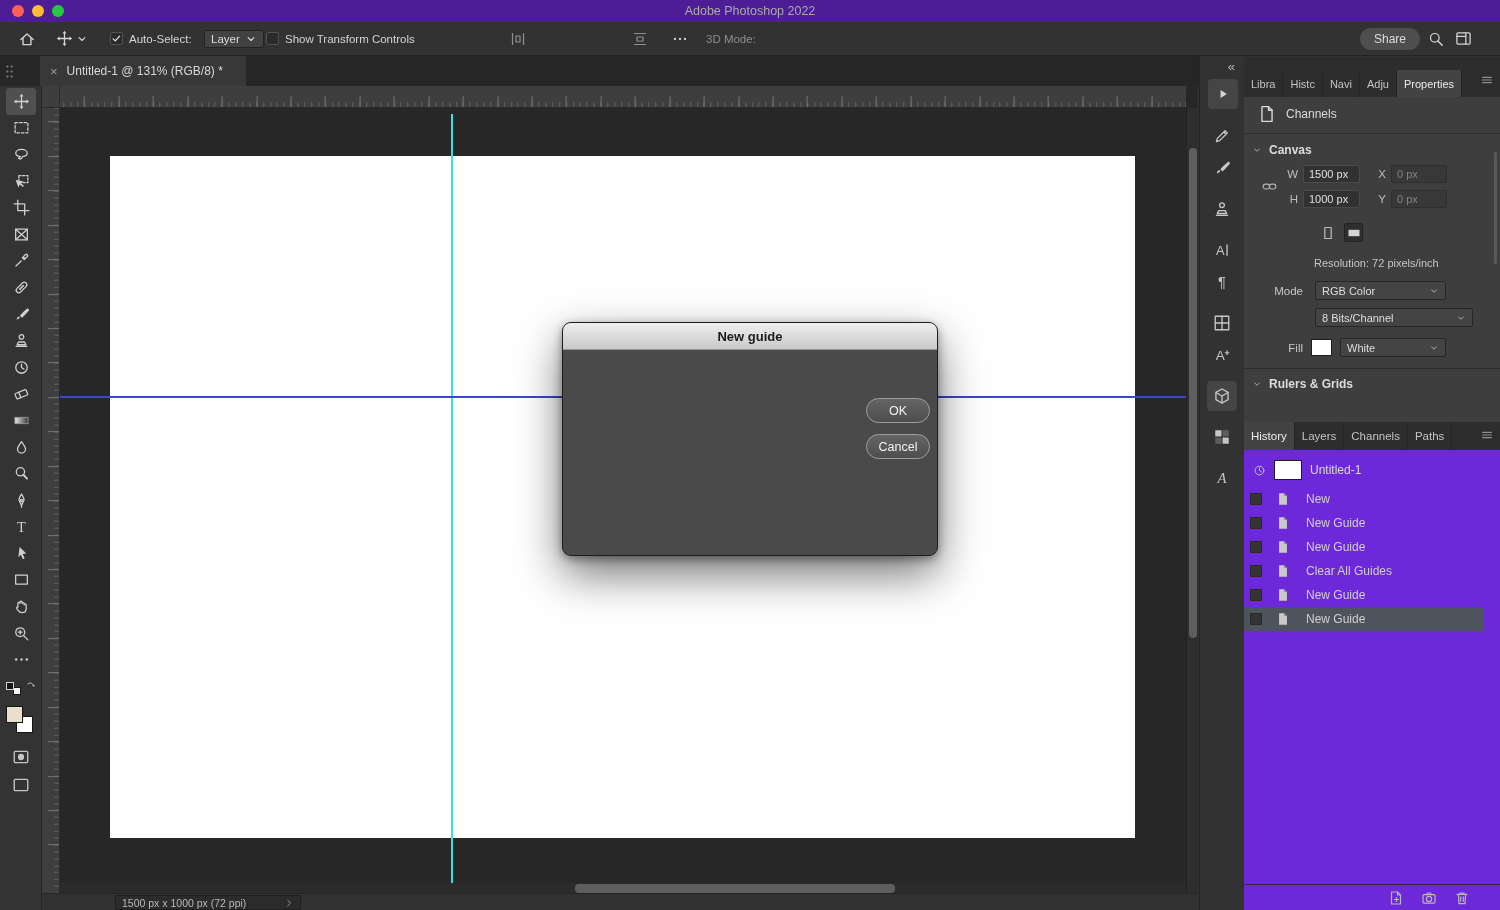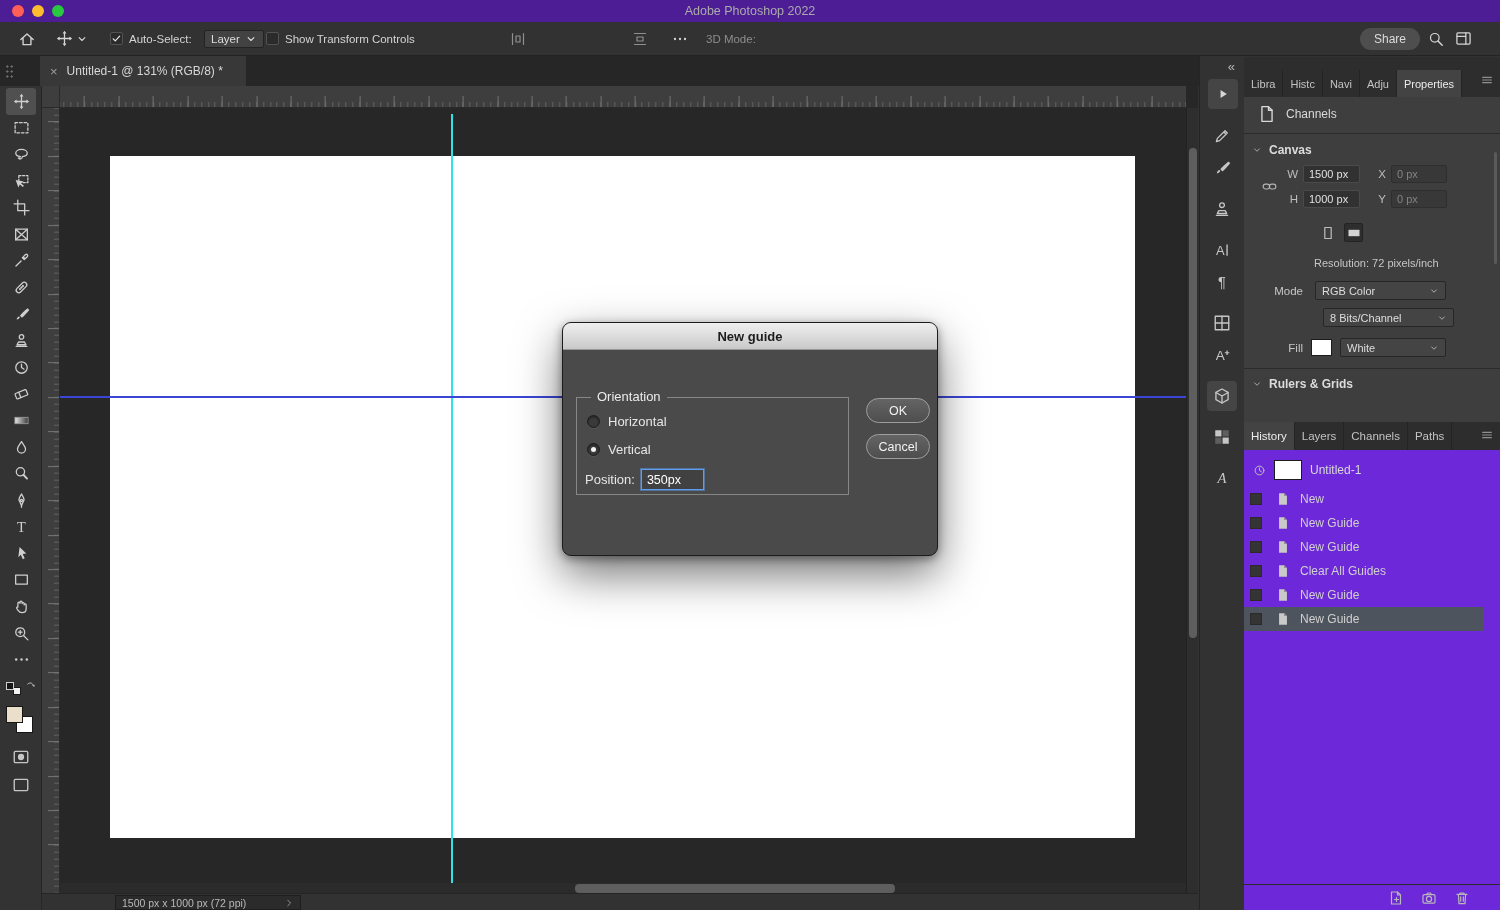--- a/index.html
+++ b/index.html
@@ -135,21 +135,21 @@
   .hist{position:absolute;left:0;top:393px;width:256px;height:460px;background:#6d28d9}
   .snap-row{position:absolute;left:0;top:6px;width:240px;height:28px;display:flex;align-items:center}
   .src-well{width:13px;height:13px;margin-left:9px;color:#c0c0c0}
   .snap-thumb{width:28px;height:20px;background:#ffffff;border:1px solid #1c1c1c;margin-left:8px}
   .snap-label{margin-left:8px;font-size:12px;color:#d8d8d8}
   .hist-list{position:absolute;left:0;top:37px;width:240px}
   .hrow{height:24px;display:flex;align-items:center;color:#d0d0d0;font-size:12px}
   .hrow.selected{background:#4d545d}
   .hwell{width:12px;height:12px;margin-left:6px;background:#343434;border:1px solid #2a2a2a;flex:none}
   .hicon{width:14px;height:14px;margin-left:14px;flex:none}
-  .hlabel{margin-left:10px}
+  .hlabel{margin-left:16px}
   .hist-bottom{position:absolute;left:0;top:434px;width:256px;height:26px;border-top:1px solid #2c2c2c;display:flex;align-items:center;justify-content:flex-end;gap:17px;padding-right:30px;color:#b8b8b8}
 </style>
 </head>
 <body>
 
 <div class="app">
 
   <div class="titlebar">
     <div class="traffic">
       <span class="tl red"></span>
@@ -587,35 +587,20 @@
           <svg viewBox="0 0 16 16" style="width:100%;height:100%;display:block" fill="none" stroke="currentColor" stroke-width="1.2" stroke-linecap="round" stroke-linejoin="round">
             <path d="M6 3.5 10.5 8 6 12.5" stroke-width="1.5"></path>
           </svg>
         </span>
     </div>
   </div>
 
   <div class="dialog">
     <div class="dlg-title">New guide</div>
     <div class="dlg-body">
-      <div class="fieldset fs-orient">
-        <span class="legend">Orientation</span>
-        <div class="radio-row rr1">
-          <span class="radio"></span>
-          <span>Horizontal</span>
-        </div>
-        <div class="radio-row rr2">
-          <span class="radio on"></span>
-          <span>Vertical</span>
-        </div>
-        <div class="pos-row">
-          <span>Position:</span>
-          <input class="pos-input" value="350px" style="">
-        </div>
-      </div>
       <button class="dlg-btn btn-ok">OK</button>
       <button class="dlg-btn btn-cancel">Cancel</button>
     </div>
   </div>
 
   <div class="rail">
     <span class="collapse">«</span>
     <div class="actions-btn">
         <span class="i14">
           <svg viewBox="0 0 16 16" style="width:100%;height:100%;display:block" fill="none" stroke="currentColor" stroke-width="1.2" stroke-linecap="round" stroke-linejoin="round">
@@ -791,21 +776,21 @@
           <span>RGB Color</span>
           <span class="chev">
               <svg viewBox="0 0 16 16" style="width:100%;height:100%;display:block" fill="none" stroke="currentColor" stroke-width="1.2" stroke-linecap="round" stroke-linejoin="round">
                 <path d="M4.2 6.2 8 10l3.8-3.8" stroke-width="1.5"></path>
               </svg>
             </span>
         </span>
       </div>
       <div class="prow" style="left:0;top:211px;width:256px">
         <span style="width:59px"></span>
-        <span class="pselect" style="margin-left:20px;width:131px">
+        <span class="pselect" style="margin-left:12px;width:158px">
           <span>8 Bits/Channel</span>
           <span class="chev">
               <svg viewBox="0 0 16 16" style="width:100%;height:100%;display:block" fill="none" stroke="currentColor" stroke-width="1.2" stroke-linecap="round" stroke-linejoin="round">
                 <path d="M4.2 6.2 8 10l3.8-3.8" stroke-width="1.5"></path>
               </svg>
             </span>
         </span>
       </div>
       <div class="prow" style="left:0;top:241px;width:256px">
         <span style="width:59px;text-align:right">Fill</span>

